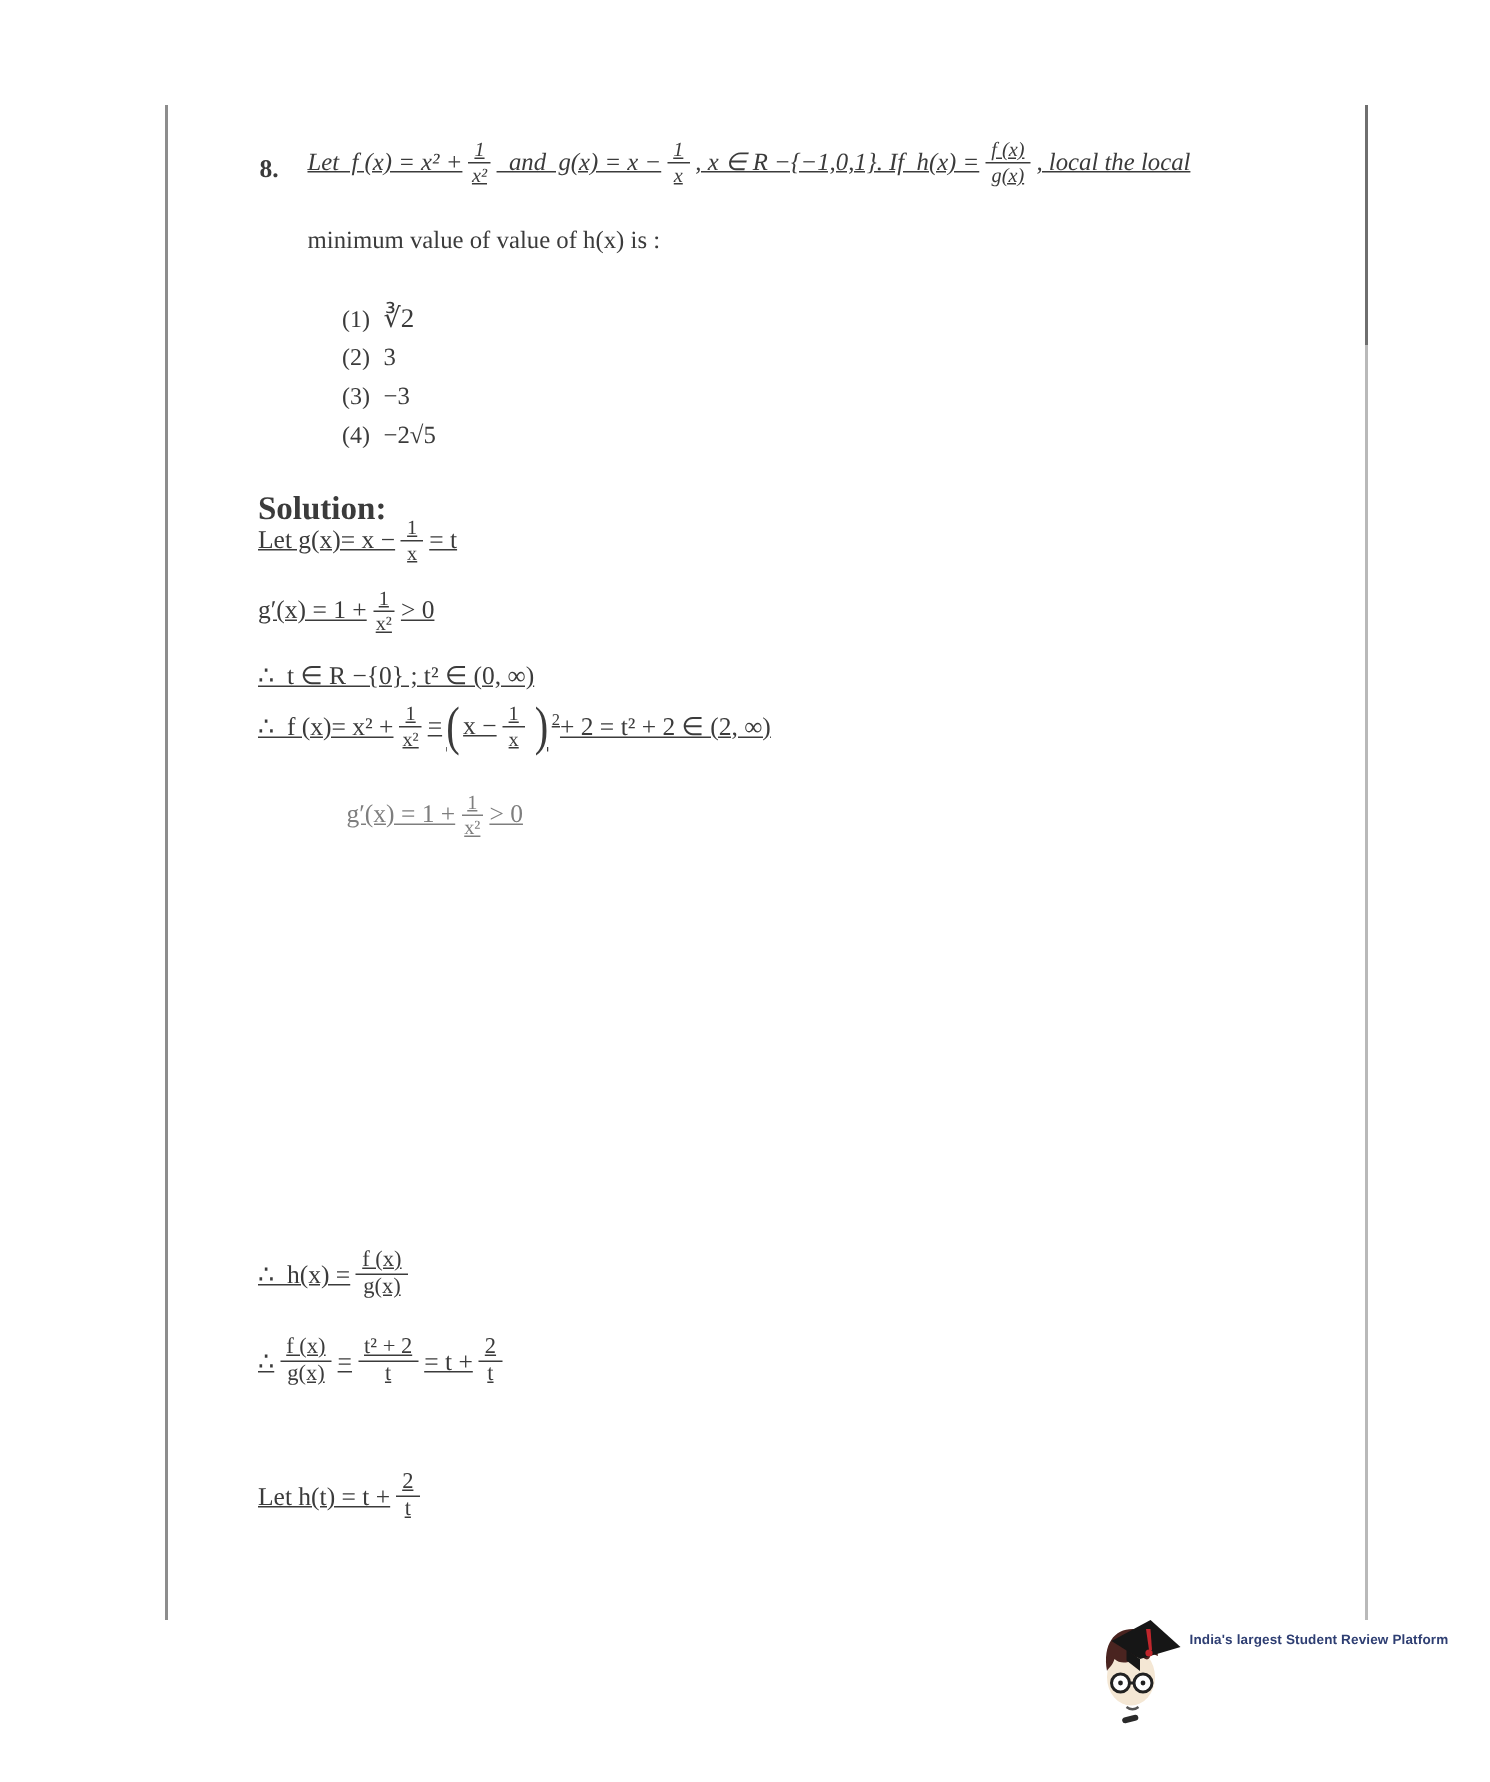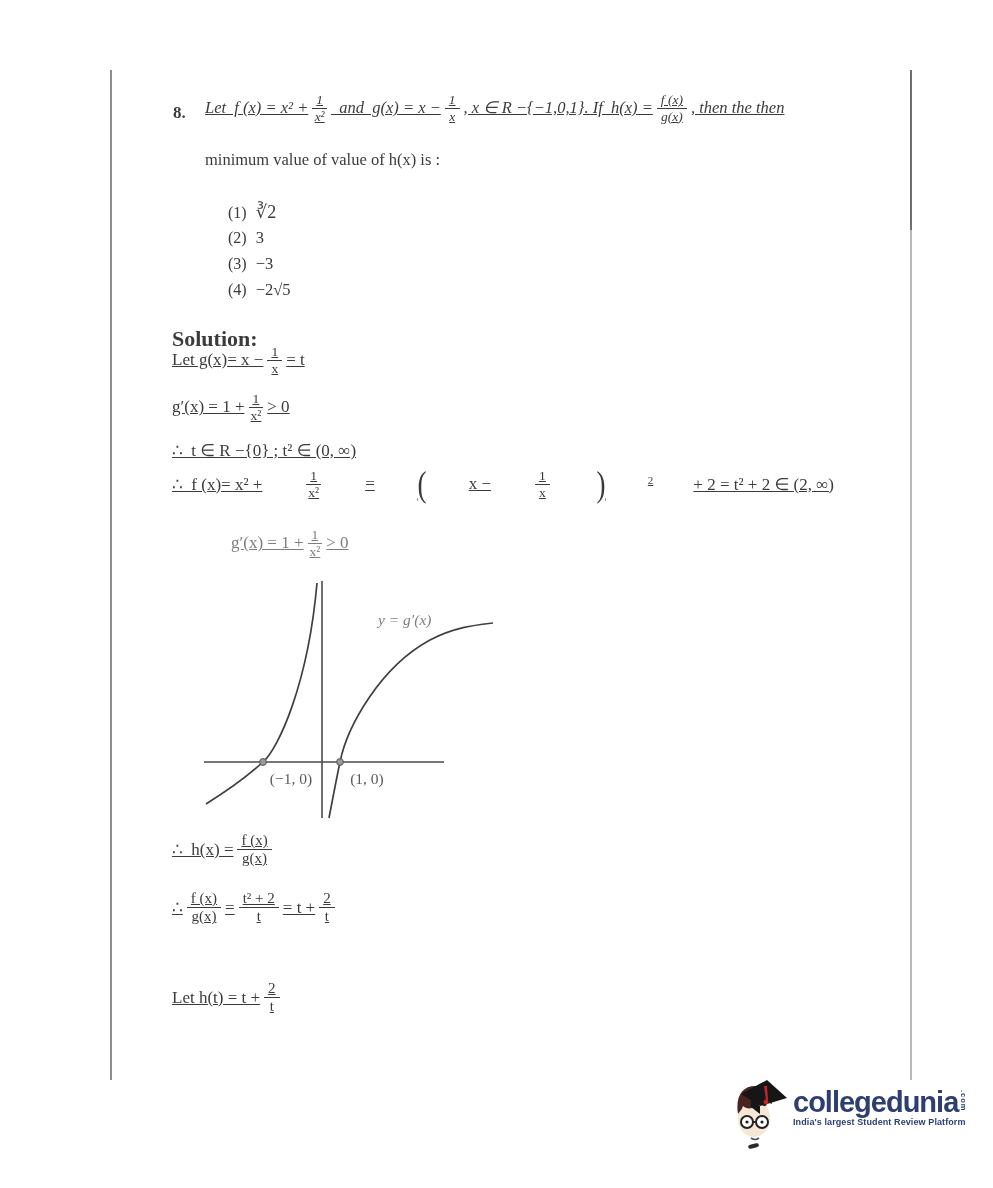--- a/index.html
+++ b/index.html
@@ -78,21 +78,21 @@
     <span class="txt">  and  g(x) = x −</span>
     <span class="frac">
       <span class="num">1</span>
       <span class="den">x</span>
     </span>
     <span class="txt">, x ∈ R −{−1,0,1}. If  h(x) =</span>
     <span class="frac">
       <span class="num">f (x)</span>
       <span class="den">g(x)</span>
     </span>
-    <span class="txt">, then the then</span>
+    <span class="txt">, local the local</span>
   </div>
 
   <div id="q-line2">minimum value of value of  h(x) is :</div>
 
   <div class="option-row" style="top:201px;">
     <span>(1)</span>
     <span class="option-value" style="font-size:18px;">∛2</span>
   </div>
   <div class="option-row" style="top:228px;">
     <span>(2)</span>
@@ -124,21 +124,21 @@
       <span class="num">1</span>
       <span class="den">x²</span>
     </span>
     <span class="txt">&gt; 0</span>
   </div>
 
   <div class="mrow s-size" style="left:172px; top:440px;">
     <span class="txt">∴  t ∈ R −{0} ; t² ∈ (0, ∞)</span>
   </div>
 
-  <div class="mrow s-size" style="left:172px; top:466px;gap:40px;">
+  <div class="mrow s-size" style="left:172px; top:466px;">
     <span class="txt">∴  f (x)= x² +</span>
     <span class="frac">
       <span class="num">1</span>
       <span class="den">x²</span>
     </span>
     <span class="txt">=</span>
     <span class="bigparen">(</span>
     <span class="txt">x −</span>
     <span class="frac">
       <span class="num">1</span>
@@ -151,33 +151,20 @@
 
   <div class="mrow s-size faint" style="left:231px; top:527px;">
     <span class="txt">g′(x) = 1 +</span>
     <span class="frac">
       <span class="num">1</span>
       <span class="den">x²</span>
     </span>
     <span class="txt">&gt; 0</span>
   </div>
 
-  <div id="graph-wrap">
-    <svg width="300" height="248" viewBox="0 0 300 248">
-      <line x1="122" y1="6" x2="122" y2="243" stroke="#4a4a4a" stroke-width="1.6"></line>
-      <line x1="4" y1="187" x2="244" y2="187" stroke="#4a4a4a" stroke-width="1.6"></line>
-      <path d="M6,229 C30,214 50,199 63,187 C78,174 108,110 117,8" fill="none" stroke="#3f3f3f" stroke-width="1.7"></path>
-      <path d="M129,243 C133,222 137,201 140,187 C147,152 180,92 230,65 C255,52 276,50 293,48" fill="none" stroke="#3f3f3f" stroke-width="1.7"></path>
-      <circle cx="63" cy="187" r="3.4" fill="#9a9a9a" stroke="#555" stroke-width="1"></circle>
-      <circle cx="140" cy="187" r="3.4" fill="#9a9a9a" stroke="#555" stroke-width="1"></circle>
-      <text x="178" y="50" font-size="15.5" font-style="italic" fill="#7e7e7e" font-family="Liberation Serif, serif">y = g′(x)</text>
-      <text x="91" y="209" font-size="15.5" fill="#5a5a5a" text-anchor="middle" font-family="Liberation Serif, serif">(−1, 0)</text>
-      <text x="167" y="209" font-size="15.5" fill="#5a5a5a" text-anchor="middle" font-family="Liberation Serif, serif">(1, 0)</text>
-    </svg>
-  </div>
 
   <div class="mrow s-size" style="left:172px; top:832px;">
     <span class="txt">∴  h(x) =</span>
     <span class="frac frac-big">
       <span class="num">f (x)</span>
       <span class="den">g(x)</span>
     </span>
   </div>
 
   <div class="mrow s-size" style="left:172px; top:890px;">
@@ -215,23 +202,19 @@
       <path d="M37,12 L39,26 L41,26 L40,12 Z" fill="#c0262c"></path>
       <circle cx="39" cy="28" r="2.4" fill="#c0262c"></circle>
       <circle cx="20" cy="48" r="6" fill="#ffffff" stroke="#222" stroke-width="2"></circle>
       <circle cx="35" cy="48" r="6" fill="#ffffff" stroke="#222" stroke-width="2"></circle>
       <line x1="26" y1="48" x2="29" y2="48" stroke="#222" stroke-width="2"></line>
       <circle cx="20" cy="48" r="1.6" fill="#222"></circle>
       <circle cx="35" cy="48" r="1.6" fill="#222"></circle>
       <path d="M24,64 Q28,67 32,64" fill="none" stroke="#555" stroke-width="1.6"></path>
     </svg>
     <div id="logo-textcol">
-      <div id="brand-row">
-        <span id="brand-text" style="color:#2e3e72;">collegedunia</span>
-        <span id="brand-suffix" style="color:#2e3e72;">.com</span>
-      </div>
       <div id="logo-tagline" style="color:#2e3e72;">India's largest Student Review Platform</div>
     </div>
   </div>
 
   <div id="bottom-mark"></div>
 
 </div>
 
 </body></html>

